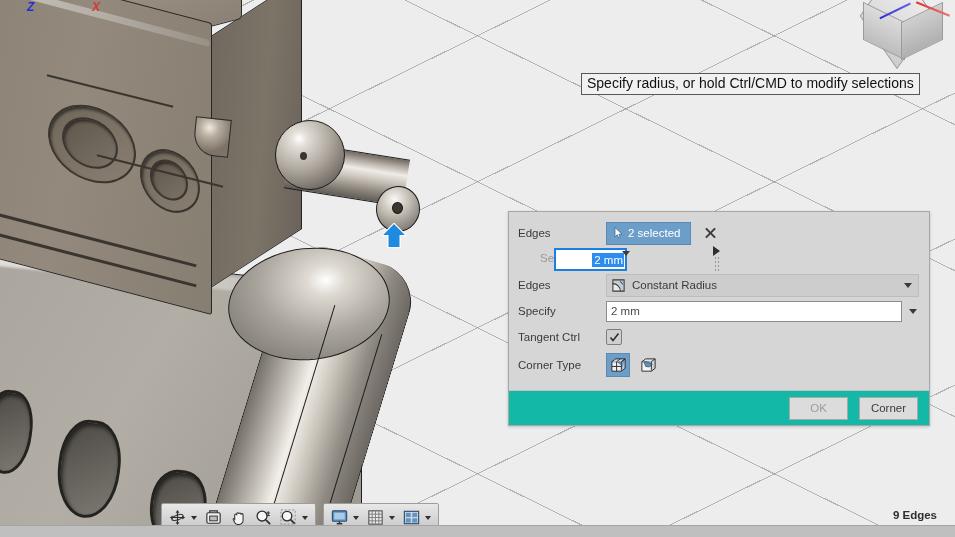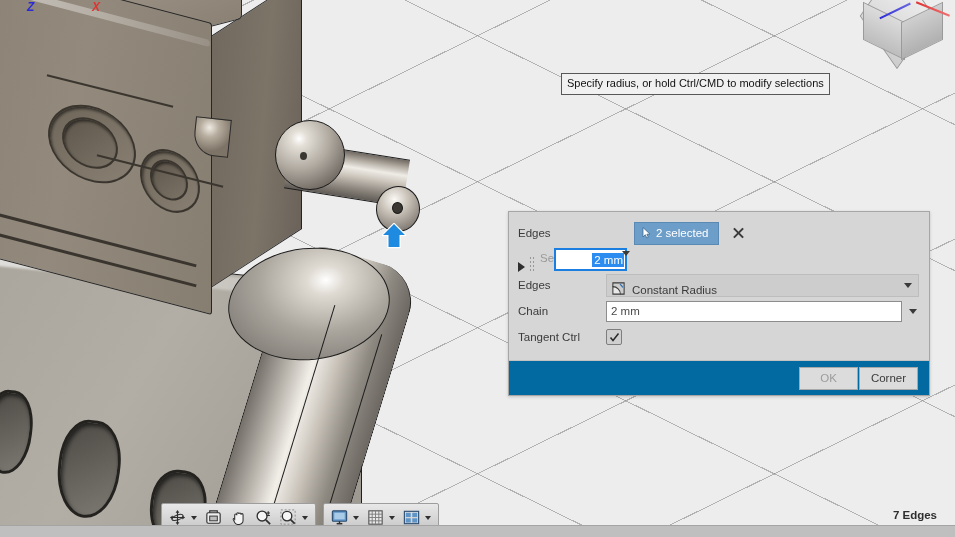--- a/index.html
+++ b/index.html
@@ -94,23 +94,23 @@
      border:1px solid #1b1b1b;transform:rotate(9deg);}
   #rod-cap-dot{left:392px;top:202px;width:9px;height:10px;border-radius:50%;
      background:#3a3732;border:1px solid #1b1b1b;}
   #ball-dot{left:300px;top:152px;width:7px;height:8px;border-radius:50%;background:#3a3732;}
 
   
   #arrow-handle{position:absolute;left:380px;top:223px;width:28px;height:26px;}
   #arrow-handle svg{display:block;}
 
   
-  #tooltip{position:absolute;left:561px;top:73px;
+  #tooltip{position:absolute;left:581px;top:73px;
      background:#f1f1f1;border:1px solid #585858;color:#111;
-     font-size:11px;line-height:15px;padding:2px 5px 3px 5px;white-space:nowrap;}
+     font-size:14px;line-height:15px;padding:2px 5px 3px 5px;white-space:nowrap;}
 
   
   #viewcube{position:absolute;right:8px;top:-46px;width:96px;height:96px;}
   #vc-top{position:absolute;left:14px;top:30px;width:62px;height:62px;
      background:linear-gradient(160deg,#f4f4f4,#cccccc);border:1px solid #9a9a9a;
      transform:rotate(45deg) skew(10deg,10deg);}
   #vc-face-l{position:absolute;left:12px;top:58px;width:40px;height:36px;
      background:linear-gradient(180deg,#dcdcdc,#bdbdbd);border:1px solid #9a9a9a;
      transform:skewY(26deg);}
   #vc-face-r{position:absolute;left:50px;top:58px;width:40px;height:36px;
@@ -130,60 +130,60 @@
      display:flex;align-items:center;padding-left:9px;gap:9px;}
   #dlg-title{font-size:11px;letter-spacing:.5px;color:#4a4a4a;}
   .minus-circle{width:12px;height:12px;border-radius:50%;background:#3c3c3c;position:relative;flex:0 0 auto;}
   .minus-circle::after{content:"";position:absolute;left:2.5px;top:5px;width:7px;height:2px;background:#cfcfcf;}
 
   #dlg-body{padding:8px 10px 10px 9px;background:#d6d6d6;}
   .row{display:flex;align-items:center;min-height:26px;margin-bottom:0px;}
   .row-label{width:88px;flex:0 0 88px;font-size:11.5px;color:#3b3b3b;}
 
   .sel-btn{display:inline-flex;align-items:center;gap:5px;background:#6d9ec9;color:#fff;
-     font-size:11.5px;height:21px;padding:0 10px 0 7px;border:1px solid #5a8ab4;margin-left:28px;}
+     font-size:11.5px;height:21px;padding:0 10px 0 7px;border:1px solid #5a8ab4;}
   .cursor-ico{width:9px;height:12px;display:block;}
   .x-clear{margin-left:12px;width:14px;height:14px;position:relative;cursor:pointer;}
   .x-clear::before,.x-clear::after{content:"";position:absolute;left:1px;top:6px;width:13px;height:2px;background:#3a3a3a;}
   .x-clear::before{transform:rotate(45deg);}
   .x-clear::after{transform:rotate(-45deg);}
 
   
-  #row-inline{position:relative;height:26px;display:flex;align-items:flex-end;}
+  #row-inline{position:relative;height:26px;display:flex;align-items:center;flex-direction:column;}
   .tri{width:0;height:0;border-left:7px solid #2f2f2f;border-top:5px solid transparent;border-bottom:5px solid transparent;margin-right:4px;}
   .dotcol{width:6px;height:16px;background-image:radial-gradient(#8d8d8d 32%,transparent 33%);
      background-size:3px 4px;opacity:.85;margin-right:3px;}
   #hidden-label{font-size:11.5px;color:#9a9a9a;position:absolute;left:22px;top:6px;}
   #inline-edit{position:absolute;left:36px;top:2px;width:68px;height:19px;background:#fff;
      border:2px solid #1a7fe0;display:flex;align-items:center;justify-content:flex-end;padding-right:1px;}
   #inline-edit span{background:#2d8cf0;color:#fff;font-size:11.5px;padding:1px 1px 1px 2px;}
   #inline-caret{position:absolute;left:104px;top:5px;width:0;height:0;
      border-left:4px solid transparent;border-right:4px solid transparent;border-top:5px solid #3a3a3a;}
 
   .combo{flex:1;height:21px;background:#cdcdcd;border:1px solid #bdbdbd;
-     display:flex;align-items:flex-end;padding:0 4px;position:relative;font-size:11.5px;color:#3b3b3b;gap:6px;}
+     display:flex;align-items:center;padding:0 4px;position:relative;font-size:11.5px;color:#3b3b3b;gap:6px;}
   .combo .caret{position:absolute;right:6px;top:8px;width:0;height:0;
      border-left:4px solid transparent;border-right:4px solid transparent;border-top:5px solid #3a3a3a;}
   .fillet-ico{width:15px;height:15px;flex:0 0 auto;}
 
   .txtfield{flex:1;height:19px;background:#fff;border:1px solid #8d8d8d;
      font-size:11.5px;color:#4a4a4a;display:flex;align-items:center;padding:0 4px;}
   .field-caret{width:0;height:0;margin-left:7px;margin-right:2px;
      border-left:4px solid transparent;border-right:4px solid transparent;border-top:5px solid #3a3a3a;}
 
   .chk{width:14px;height:14px;background:#cfcfcf;border:1px solid #7e7e7e;border-radius:2px;
      display:flex;align-items:center;justify-content:center;}
   .chk svg{display:block;}
 
   .icobtn{width:22px;height:22px;display:flex;align-items:center;justify-content:center;
      border:1px solid transparent;margin-right:6px;}
   .icobtn.on{background:#6d9ec9;border-color:#5a8ab4;}
 
-  #dlg-footer{border-top:1px solid #c2c2c2;background:#0369a1;height:34px;
-     display:flex;align-items:center;justify-content:flex-end;gap:1px;padding-right:11px;}
+  #dlg-footer{border-top:1px solid #c2c2c2;background:#14b8a6;height:34px;
+     display:flex;align-items:center;justify-content:flex-end;gap:11px;padding-right:11px;}
   .btn{min-width:57px;height:21px;background:#dcdcdc;border:1px solid #a8a8a8;
      font-size:11.5px;display:flex;align-items:center;justify-content:center;}
   .btn.dim{color:#9c9c9c;}
   .btn.norm{color:#3b3b3b;}
 
   
   #navbar{position:absolute;left:161px;top:504px;height:27px;display:flex;align-items:center;gap:7px;}
   .tgroup{display:flex;align-items:center;height:27px;padding:0 4px;
      background:linear-gradient(180deg,#e8e8e8,#c6c6c6);border:1px solid #9d9d9d;border-radius:2px;gap:2px;}
   .titem{width:23px;height:23px;display:flex;align-items:center;justify-content:center;}
@@ -291,37 +291,59 @@
             <path d="M2 14 L2 6 A8 8 0 0 1 10 14 Z" fill="#e9e9e9" stroke="#3a3a3a" stroke-width="1.1"></path>
             <path d="M2 6 L2 2 L14 2 L14 14 L10 14" fill="none" stroke="#3a3a3a" stroke-width="1.1"></path>
             <path d="M9.5 3.5 A7 7 0 0 1 12.5 7" fill="none" stroke="#2b6fb5" stroke-width="1.4"></path>
           </svg>
           <span>Constant Radius</span>
           <span class="caret"></span>
         </div>
       </div>
 
       <div class="row">
-        <div class="row-label">Chain</div>
+        <div class="row-label">Specify</div>
         <div class="txtfield">
           <span>2 mm</span>
         </div>
         <div class="field-caret"></div>
       </div>
 
       <div class="row">
         <div class="row-label">Tangent Ctrl</div>
         <div class="chk">
           <svg width="11" height="11" viewBox="0 0 11 11">
             <path d="M1.5 5.5 L4 8.5 L9.5 1.5" fill="none" stroke="#2a2a2a" stroke-width="1.5"></path>
           </svg>
         </div>
       </div>
 
 
+      <div class="row" style="min-height:30px;">
+        <div class="row-label">Corner Type</div>
+        <div class="icobtn on">
+          <svg width="17" height="17" viewBox="0 0 18 18">
+            <path d="M2 5 L2 15 L12 15 L12 5 Z" fill="#f2f2f2" stroke="#2a2a2a" stroke-width="1"></path>
+            <path d="M2 5 L6 2 L16 2 L12 5" fill="#dcdcdc" stroke="#2a2a2a" stroke-width="1"></path>
+            <path d="M16 2 L16 12 L12 15" fill="#c8c8c8" stroke="#2a2a2a" stroke-width="1"></path>
+            <path d="M7 5 L7 15 M2 10 L12 10" stroke="#2a2a2a" stroke-width="1"></path>
+            <path d="M7 5 L11 2" stroke="#2a2a2a" stroke-width="1"></path>
+            <path d="M12 5 L16 2" stroke="#2a2a2a" stroke-width=".8"></path>
+            <path d="M7 5 Q9.5 5 12 5 L12 9 Q9 6.5 7 5 Z" fill="#3f7fc4" opacity=".9"></path>
+          </svg>
+        </div>
+        <div class="icobtn">
+          <svg width="17" height="17" viewBox="0 0 18 18">
+            <path d="M2 5 L2 15 L12 15 L12 5 Z" fill="#f6f6f6" stroke="#2a2a2a" stroke-width="1"></path>
+            <path d="M2 5 L6 2 L16 2 L12 5" fill="#e2e2e2" stroke="#2a2a2a" stroke-width="1"></path>
+            <path d="M16 2 L16 12 L12 15" fill="#d0d0d0" stroke="#2a2a2a" stroke-width="1"></path>
+            <path d="M4 5 Q9 4 13 8 Q10 12 6 10 Z" fill="#3f7fc4" opacity=".85" stroke="#2a2a2a" stroke-width=".7"></path>
+          </svg>
+        </div>
+      </div>
 
     </div>
 
     <div id="dlg-footer">
       <div class="btn dim">OK</div>
       <div class="btn norm">Corner</div>
     </div>
   </div>
 
   <div id="navbar">
@@ -386,16 +408,16 @@
           <rect x="4" y="5" width="5.2" height="4.5" fill="#5f94c7"></rect>
           <rect x="10.8" y="5" width="5.2" height="4.5" fill="#5f94c7"></rect>
           <rect x="4" y="10.8" width="5.2" height="4.5" fill="#5f94c7"></rect>
           <rect x="10.8" y="10.8" width="5.2" height="4.5" fill="#5f94c7"></rect>
         </svg>
       </div>
       <div class="tcaret"></div>
     </div>
   </div>
 
-  <div id="status-edges">7 Edges</div>
+  <div id="status-edges">9 Edges</div>
   <div id="statusbar"></div>
 
 </div>
 
 </body></html>

